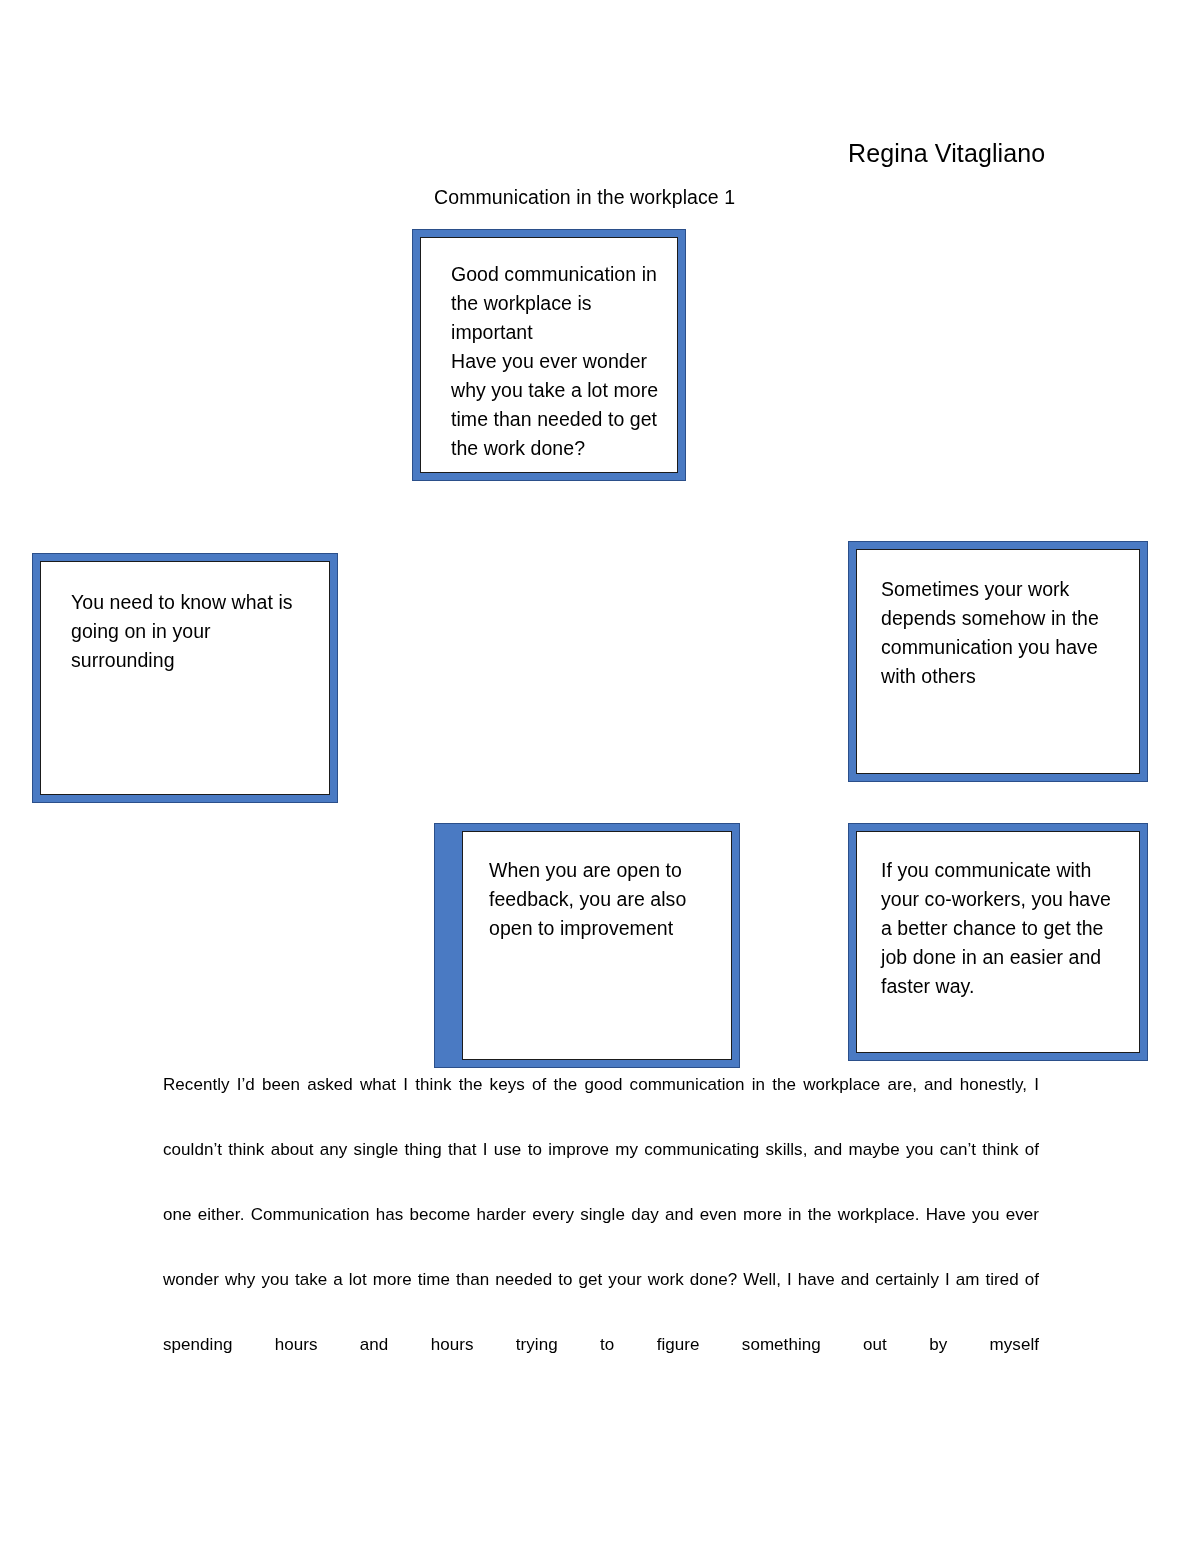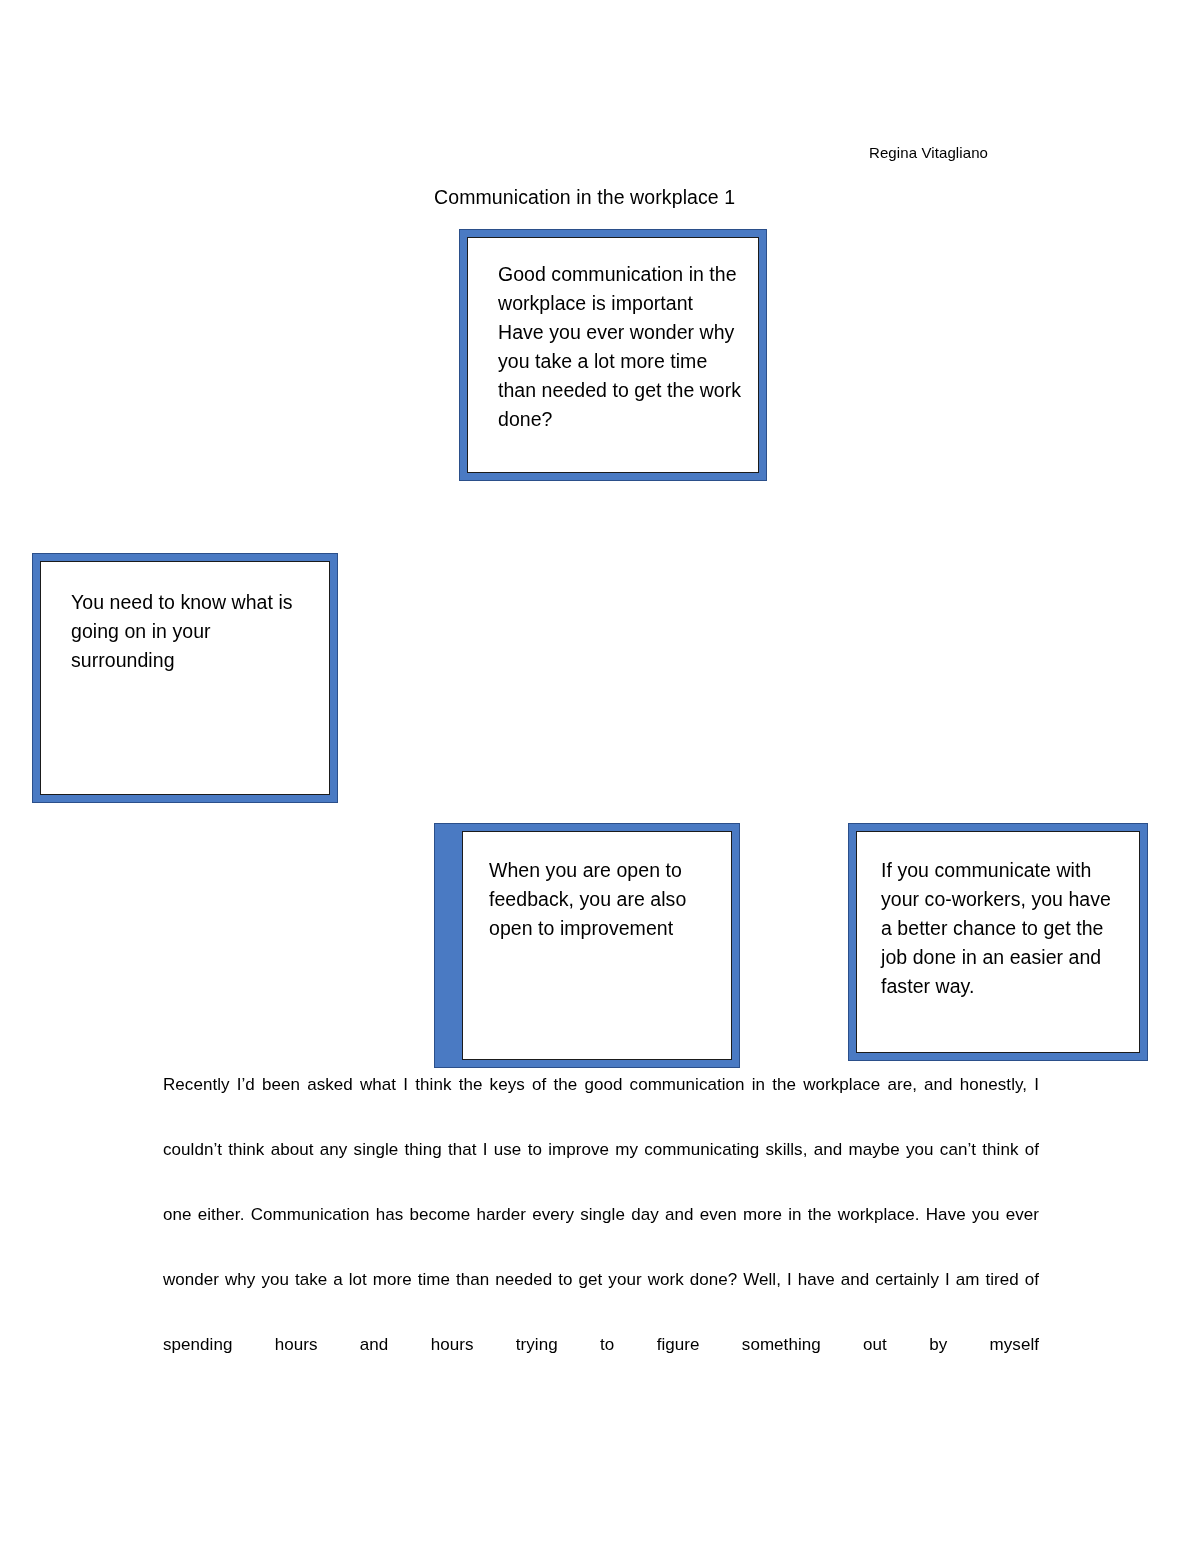--- a/index.html
+++ b/index.html
@@ -16,23 +16,23 @@
     position: relative;
     width: 1200px;
     height: 1553px;
     background: #ffffff;
     overflow: hidden;
   }
 
   
   .author-name {
     position: absolute;
-    left: 869px;
+    left: 848px;
     top: 141px;
-    font-size: 15px;
+    font-size: 25px;
     line-height: 24px;
     letter-spacing: 0.1px;
     white-space: nowrap;
   }
   .doc-title {
     position: absolute;
     left: 434px;
     top: 185px;
     font-size: 19.5px;
     line-height: 24px;
@@ -59,21 +59,21 @@
   }
   .box-text {
     font-size: 19.5px;
     line-height: 29px;
     letter-spacing: 0.05px;
     white-space: pre-line;
     color: #000000;
   }
 
   
-  #box-top            { left: 412px; top: 229px;  width: 308px; height: 252px; margin-left: 47px; }
+  #box-top            { left: 412px; top: 229px;  width: 274px; height: 252px; }
   #box-top .box-inner { padding-left: 30px; padding-top: 22px; }
 
   #box-left-top       { left: 32px;  top: 553px;  width: 306px; height: 250px; }
   #box-left-top .box-inner { padding-left: 30px; padding-top: 26px; }
 
   #box-mid-top        { left: 434px; top: 566px;  width: 306px; height: 236px; }
   #box-mid-top .box-inner { padding-left: 26px; padding-top: 24px; }
 
   #box-right-top      { left: 848px; top: 541px;  width: 300px; height: 241px; }
   #box-right-top .box-inner { padding-left: 24px; padding-top: 25px; }
@@ -121,20 +121,25 @@
     </div>
   </div>
 
   <div class="box" id="box-left-top">
     <div class="box-inner">
       <div class="box-text">You need to know what is going on in your surrounding</div>
     </div>
   </div>
 
 
+  <div class="box" id="box-right-top">
+    <div class="box-inner">
+      <div class="box-text">Sometimes your work depends somehow in the communication you have with others</div>
+    </div>
+  </div>
 
 
   <div class="box" id="box-mid-bot">
     <div class="box-inner">
       <div class="box-text">When you are open to feedback, you are also open to improvement</div>
     </div>
   </div>
 
   <div class="box" id="box-right-bot">
     <div class="box-inner">

